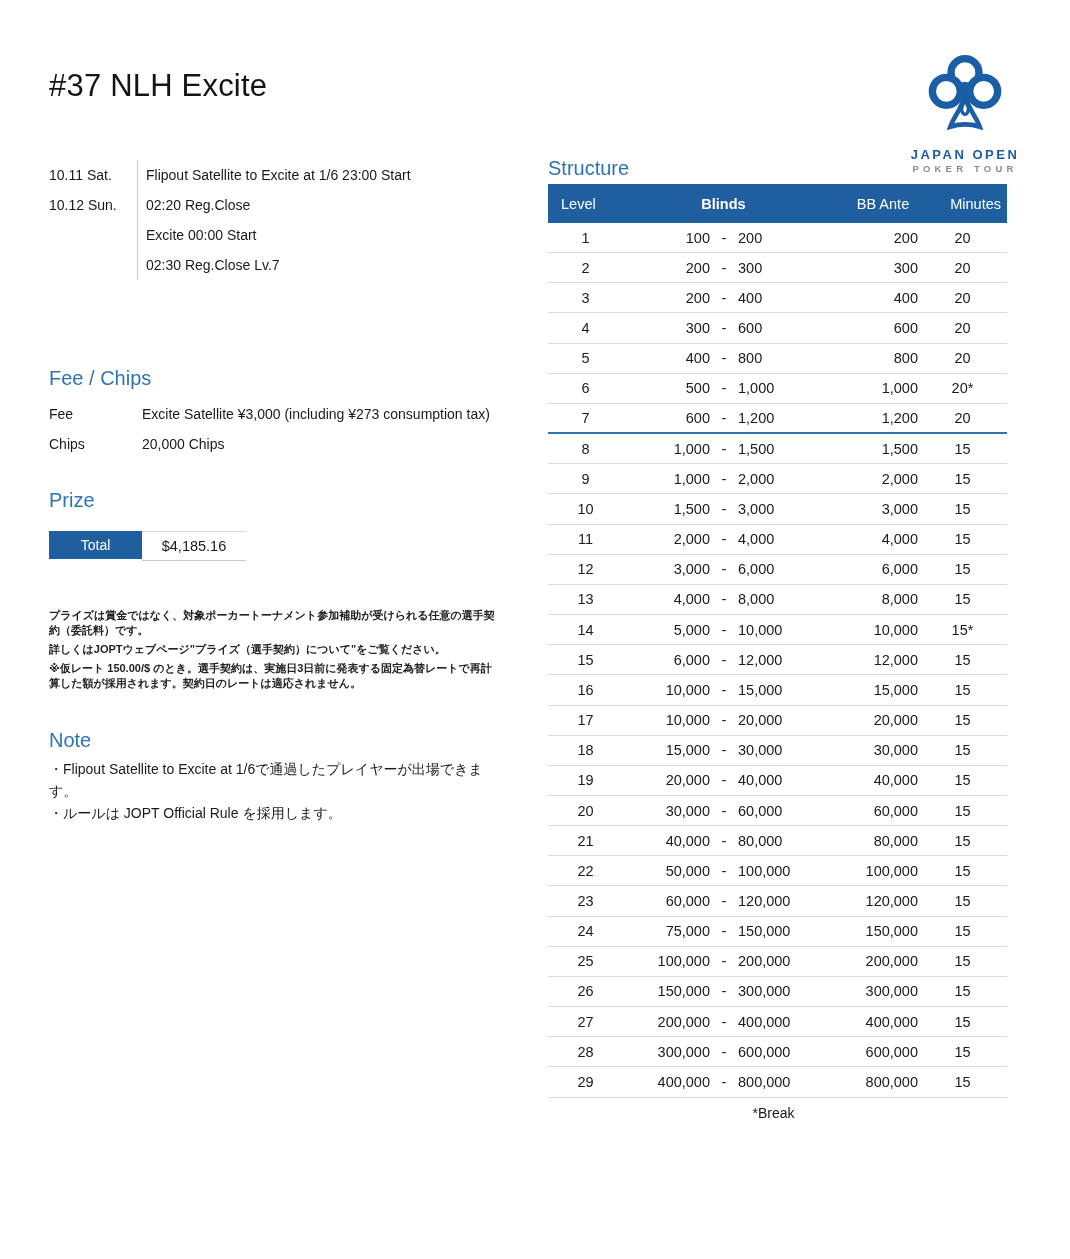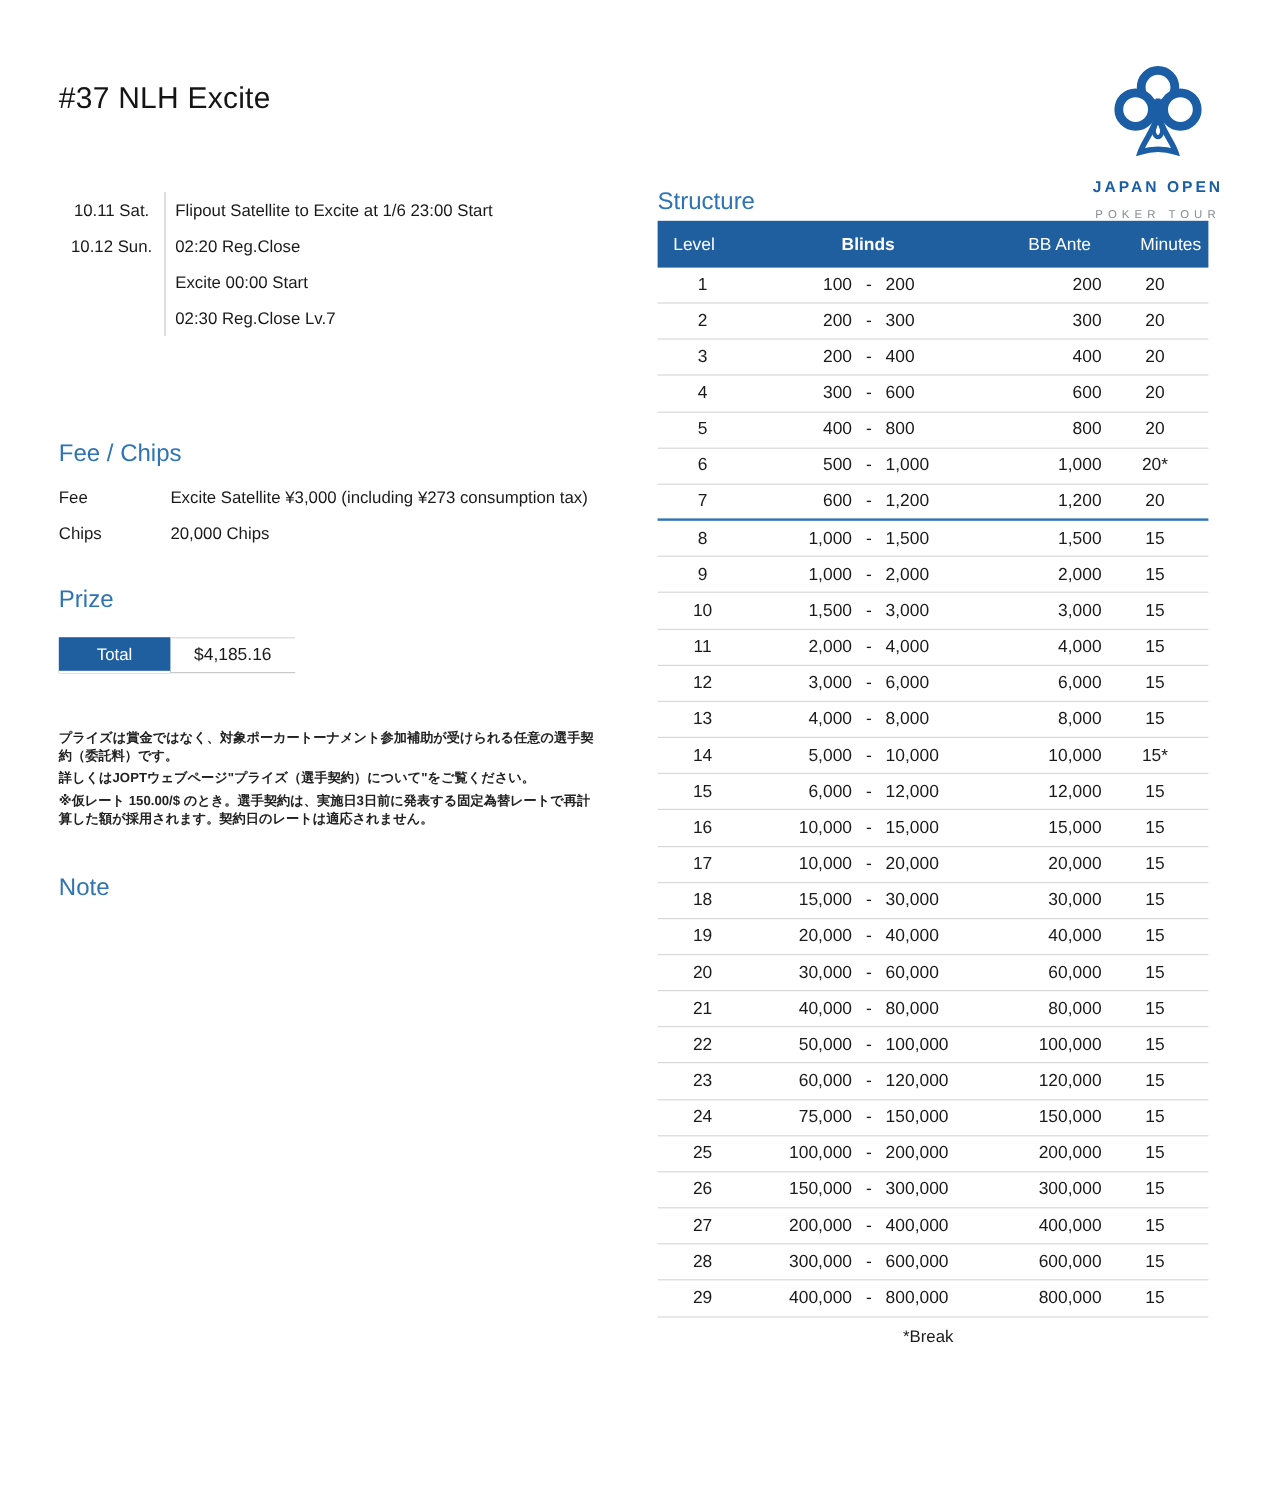--- a/index.html
+++ b/index.html
@@ -1,26 +1,26 @@
 <!DOCTYPE html>
 <html><head>
 <meta charset="utf-8">
 <style>
   html,body{margin:0;padding:0;background:#ffffff;}
   .page{position:relative;width:1070px;height:1259px;background:#fff;overflow:hidden;
         font-family:"Liberation Sans","DejaVu Sans",sans-serif;color:#1a1a1a;}
 
-  .title{position:absolute;left:49px;top:68px;font-size:25px;color:#151515;letter-spacing:.2px;}
+  .title{position:absolute;left:49px;top:68px;font-size:31px;color:#151515;letter-spacing:.2px;}
 
   .sec-heading{font-size:20px;color:#2e74b5;line-height:26px;font-weight:400;}
 
   
   .date-section{position:absolute;left:49px;top:155px;width:460px;}
   .d-rows{margin-top:5px;}
-  .d-row{display:flex;height:30px;align-items:center;font-size:14px;text-align:center;}
+  .d-row{display:flex;height:30px;align-items:center;font-size:14px;}
   .d-date{width:88px;flex:none;}
   .d-event{flex:1;border-left:1px solid #c8c8c8;padding-left:8px;align-self:stretch;display:flex;align-items:center;}
 
   .fee-section{position:absolute;left:49px;top:365px;width:470px;}
   .f-rows{margin-top:8px;}
   .f-row{display:flex;height:30px;align-items:center;font-size:14px;}
   .f-label{width:93px;flex:none;}
   .f-value{flex:1;}
 
   .prize-section{position:absolute;left:49px;top:487px;width:260px;}
@@ -35,21 +35,21 @@
   .disclaimer{position:absolute;left:49px;top:608px;width:452px;font-size:11px;line-height:15px;
               font-weight:600;color:#222;}
   .disclaimer p{margin:0 0 4px 0;}
 
   .note-section{position:absolute;left:49px;top:727px;width:452px;}
   .note-lines{margin-top:5px;font-size:14px;line-height:22px;}
 
   
   .logo{position:absolute;left:898px;top:52px;width:134px;text-align:center;}
   .logo-l1{font-size:13px;font-weight:700;letter-spacing:2.5px;color:#1b5ea6;margin-top:3px;}
-  .logo-l2{font-size:9.5px;font-weight:400;letter-spacing:4.2px;color:#878c92;margin-top:11px;}
+  .logo-l2{font-size:9.5px;font-weight:700;letter-spacing:4.2px;color:#878c92;margin-top:1px;}
 
   
   .structure{position:absolute;left:548px;top:155px;width:459px;}
   .s-header{display:flex;align-items:center;height:39px;background:#1f5fa0;color:#fff;
             font-size:14.5px;margin-top:3px;}
   .h-level{width:75px;padding-left:13px;box-sizing:border-box;}
   .h-blinds{width:225px;text-align:center;position:relative;left:-12px;font-weight:bold;}
   .h-ante{width:70px;text-align:center;}
   .h-minutes{width:89px;text-align:right;padding-right:6px;box-sizing:border-box;}
 
@@ -133,20 +133,24 @@
   </div>
 
   <div class="disclaimer" id="prize-disclaimer">
       <p>プライズは賞金ではなく、対象ポーカートーナメント参加補助が受けられる任意の選手契約（委託料）です。</p>
       <p>詳しくはJOPTウェブページ"プライズ（選手契約）について"をご覧ください。</p>
       <p>※仮レート 150.00/$ のとき。選手契約は、実施日3日前に発表する固定為替レートで再計算した額が採用されます。契約日のレートは適応されません。</p>
     </div>
 
   <div class="note-section">
     <div class="sec-heading">Note</div>
+    <div class="note-lines" id="note-lines">
+        <div>・Flipout Satellite to Excite at 1/6で通過したプレイヤーが出場できます。</div>
+        <div>・ルールは JOPT Official Rule を採用します。</div>
+      </div>
   </div>
 
   <div class="structure">
     <div class="sec-heading">Structure</div>
     <div class="s-header">
       <div class="h-level">Level</div>
       <div class="h-blinds">Blinds</div>
       <div class="h-ante">BB Ante</div>
       <div class="h-minutes">Minutes</div>
     </div>

